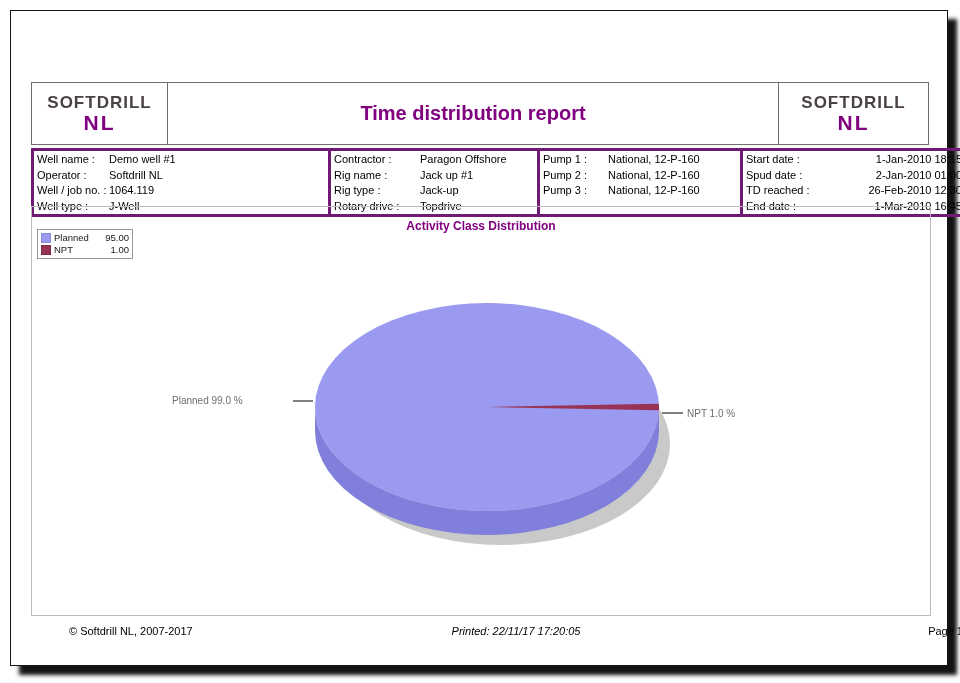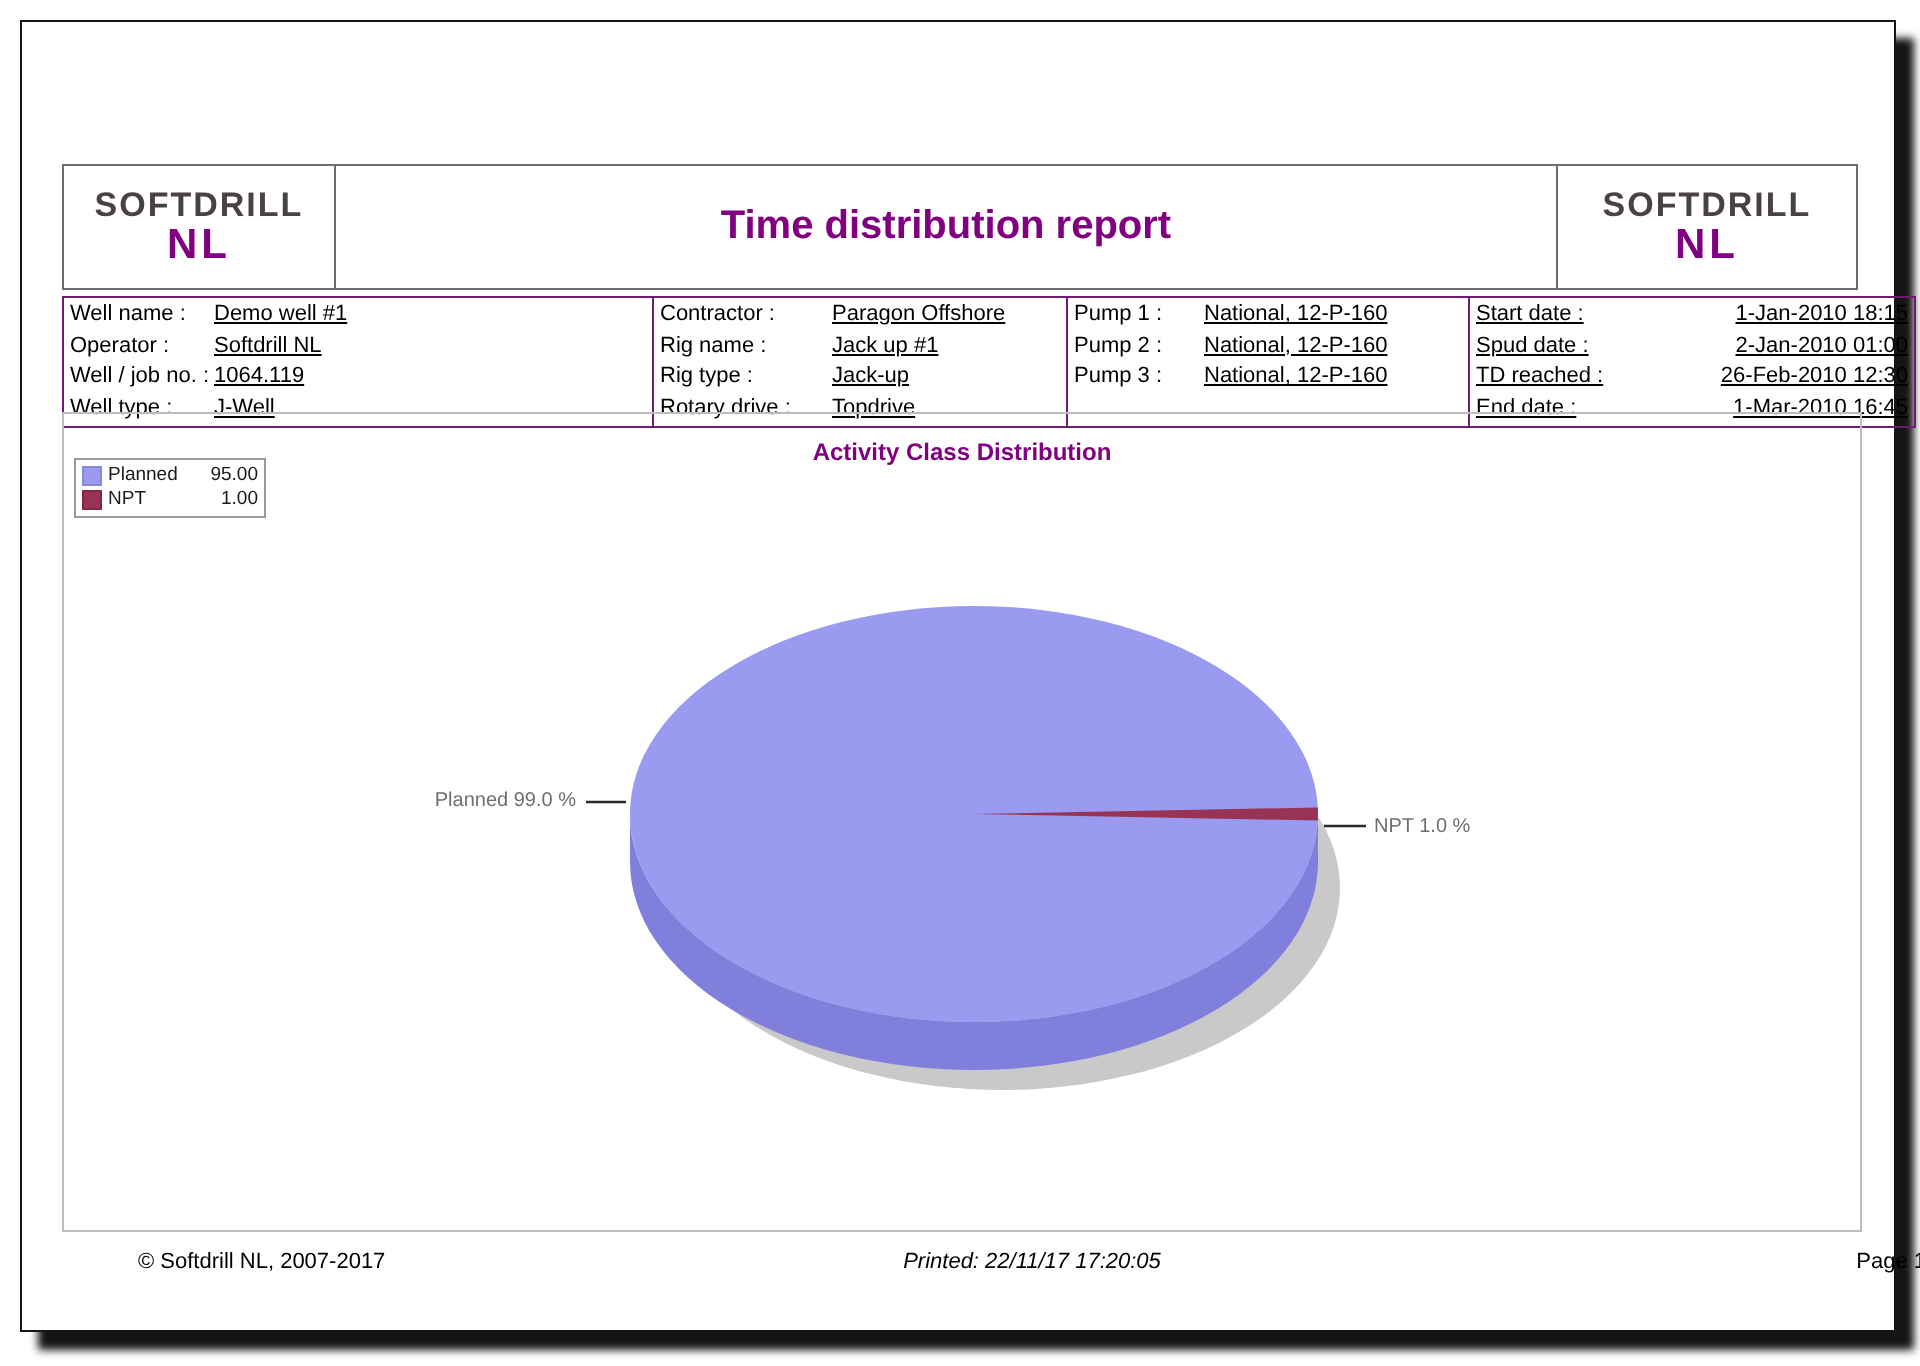--- a/index.html
+++ b/index.html
@@ -11,40 +11,40 @@
   .header-table{position:absolute;left:20px;top:53px;width:898px;height:63px;table-layout:fixed;}
   .header-table td{border:1px solid #6e6e6e;vertical-align:middle;padding:0;}
   .logo-cell{width:135px;text-align:center;}
   .logo-cell-r{width:149px;text-align:center;}
   .logo-line1{font-weight:bold;font-size:17px;letter-spacing:1px;color:#4a4145;line-height:19px;}
   .logo-line2{font-weight:bold;font-size:21px;letter-spacing:2px;color:#800080;line-height:22px;}
   .title-cell{text-align:center;}
   .report-title{font-weight:bold;font-size:20px;color:#800080;}
   
   .info-table{position:absolute;left:20px;top:119px;width:898px;height:66px;table-layout:fixed;}
-  .info-table td{border:1px solid #701a75;vertical-align:top;padding:1px 3px 0 3px;font-size:11px;color:#000;text-decoration:underline;}
+  .info-table td{border:3px solid #701a75;vertical-align:top;padding:1px 3px 0 3px;font-size:11px;color:#000;}
   .c1{width:288px;} .c2{width:200px;} .c3{width:194px;} .c4{width:216px;}
   .irow{line-height:15.5px;white-space:nowrap;overflow:hidden;}
   .lab{display:inline-block;}
   .c1 .lab{width:72px;} .c2 .lab{width:86px;} .c3 .lab{width:65px;}
   .c4 .irow{display:flex;} .c4 .lab{flex:0 0 auto;} .c4 .val{margin-left:auto;text-align:right;}
   
   .chart-box{position:absolute;left:20px;top:195px;width:898px;height:408px;border:1px solid #bdbdbd;}
   .chart-title{position:absolute;left:0;right:0;top:12px;text-align:center;
                font-weight:bold;font-size:12px;color:#800080;}
   .legend{position:absolute;left:5px;top:2px;width:88px;border:1px solid #9a9a9a;background:#fff;
           padding:2px 3px;font-size:9.5px;color:#1a1a1a;margin-top:20px;}
   .legend-row{display:flex;align-items:center;line-height:12px;}
   .swatch{width:8px;height:8px;margin-right:3px;flex:0 0 auto;}
   .swatch-planned{background:#9a9af0;border:1px solid #8a8ada;}
   .swatch-npt{background:#993355;border:1px solid #7d2a45;}
   .legend-val{margin-left:auto;}
   .pie-svg{position:absolute;left:0;top:0;width:898px;height:408px;}
   .pie-label{position:absolute;font-size:10px;color:#6f6f6f;white-space:nowrap;}
-  .pie-label-planned{left:140px;top:188px;width:116px;text-align:right;}
+  .pie-label-planned{left:140px;top:188px;width:116px;}
   .pie-label-npt{left:655px;top:201px;}
   
   .footer{position:absolute;left:20px;top:614px;width:898px;height:16px;font-size:11px;color:#000;margin-left:36px;}
   .footer-left{position:absolute;left:2px;top:0;}
   .footer-center{position:absolute;left:0;right:0;top:0;text-align:center;font-style:italic;}
   .footer-right{position:absolute;right:2px;top:0;}
 </style>
 </head>
 <body>
 

